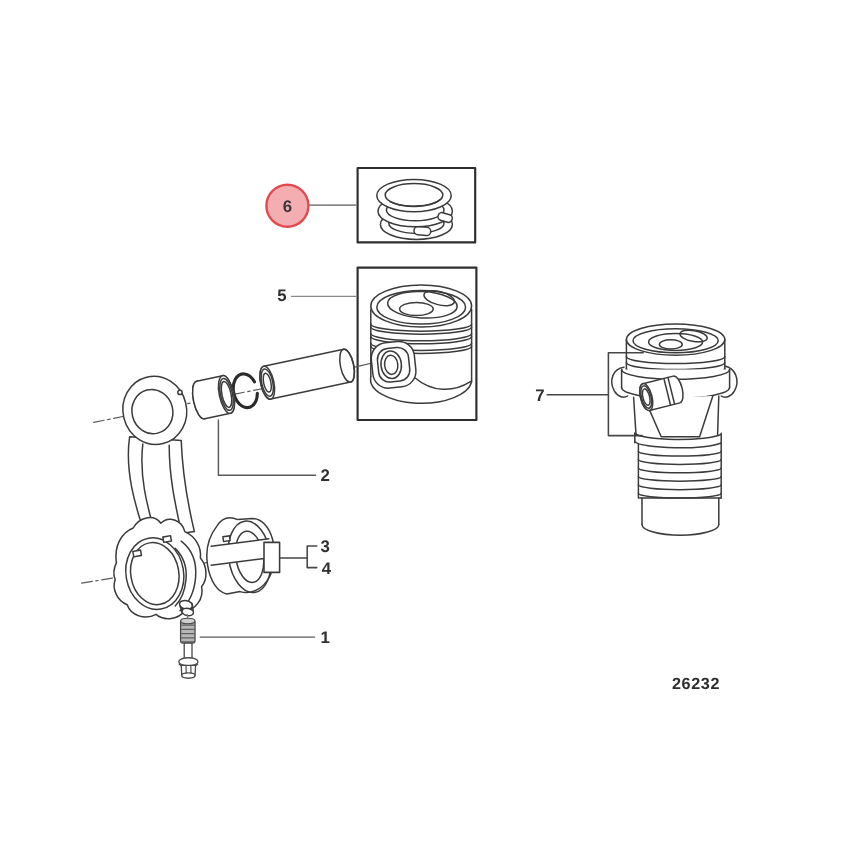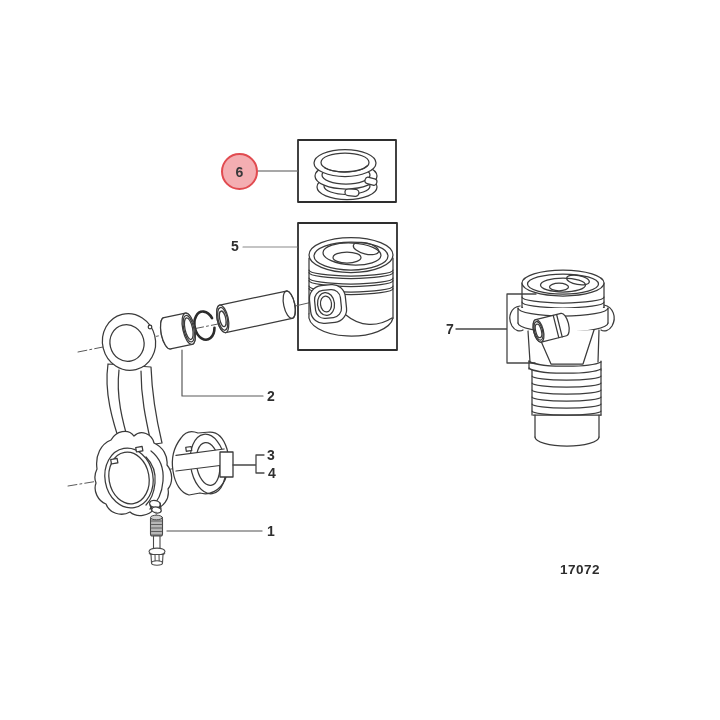--- a/index.html
+++ b/index.html
@@ -183,15 +183,15 @@
   <div class="highlight-circle">
     <span>6</span>
   </div>
   <div class="callout-label" style="left:226px;top:238px;">5</div>
   <div class="callout-label" style="left:262px;top:388px;">2</div>
   <div class="callout-label" style="left:262px;top:447px;">3</div>
   <div class="callout-label" style="left:263px;top:465px;">4</div>
   <div class="callout-label" style="left:262px;top:523px;">1</div>
   <div class="callout-label" style="left:441px;top:321px;">7</div>
 
-  <div class="figure-number">17072</div>
+  <div class="figure-number">26232</div>
 
 </div>
 
 </body></html>

